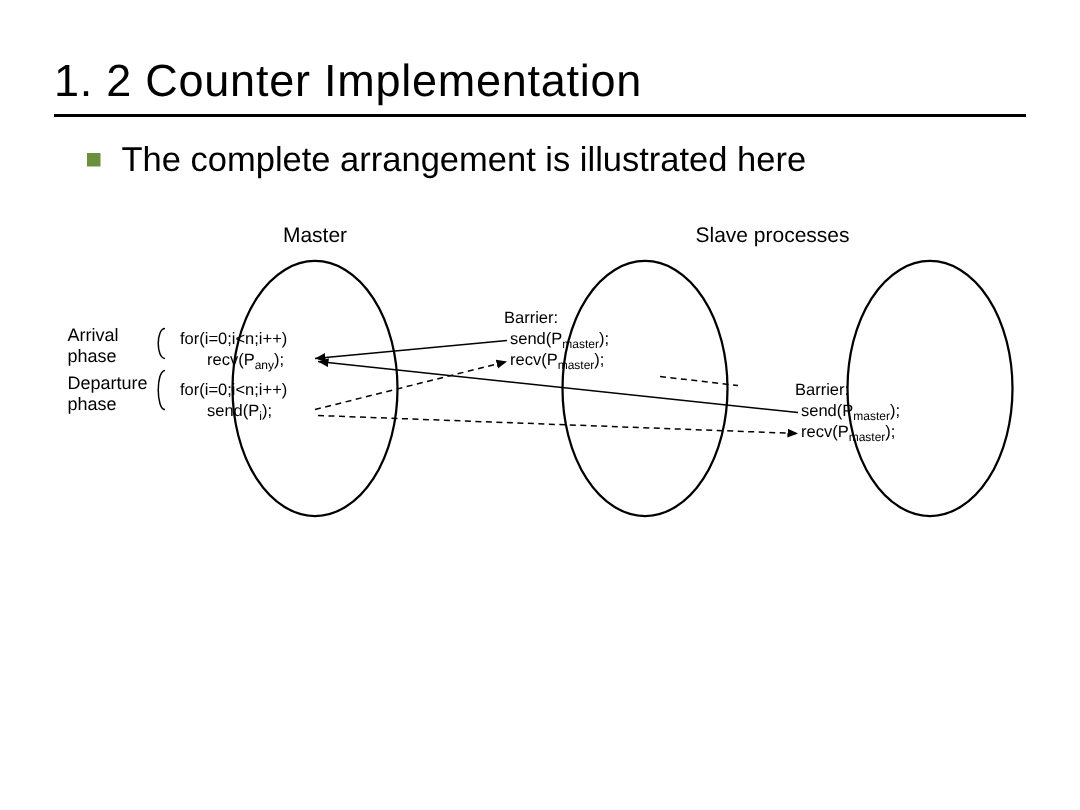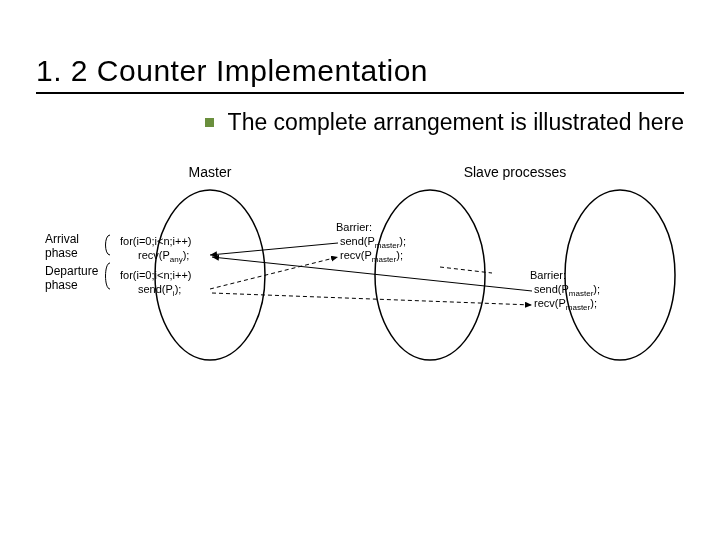--- a/index.html
+++ b/index.html
@@ -1,20 +1,20 @@
 <!DOCTYPE html>
 <html><head>
 <meta charset="utf-8">
 <style>
   html,body{margin:0;padding:0;width:720px;height:540px;background:#fff;
     font-family:Verdana,Geneva,sans-serif;color:#000;}
   .slide{padding:38px 36px 0 36px;}
-  h1{font-size:30px;font-weight:400;margin:16px 0 4px 0;letter-spacing:.5px;}
+  h1{font-size:30px;font-weight:400;margin:0 0 4px 0;letter-spacing:.5px;}
   .rule{border-bottom:2px solid #000;margin-bottom:14px;}
-  .body{display:flex;align-items:flex-start;justify-content:flex-end;}
+  .body{display:flex;align-items:flex-start;}
   .bullet{width:9px;height:9px;background:#6a8f3d;margin:10px 14px 0 22px;flex:0 0 auto;}
   .btxt{font-size:23px;line-height:1.25;}
   .diagram{margin:18px auto 0 auto;display:block;}
   svg text{font-family:Arial,Helvetica,sans-serif;}
 </style>
 </head>
 <body>
 
 <div class="slide">
   <h1>1. 2 Counter Implementation</h1>

